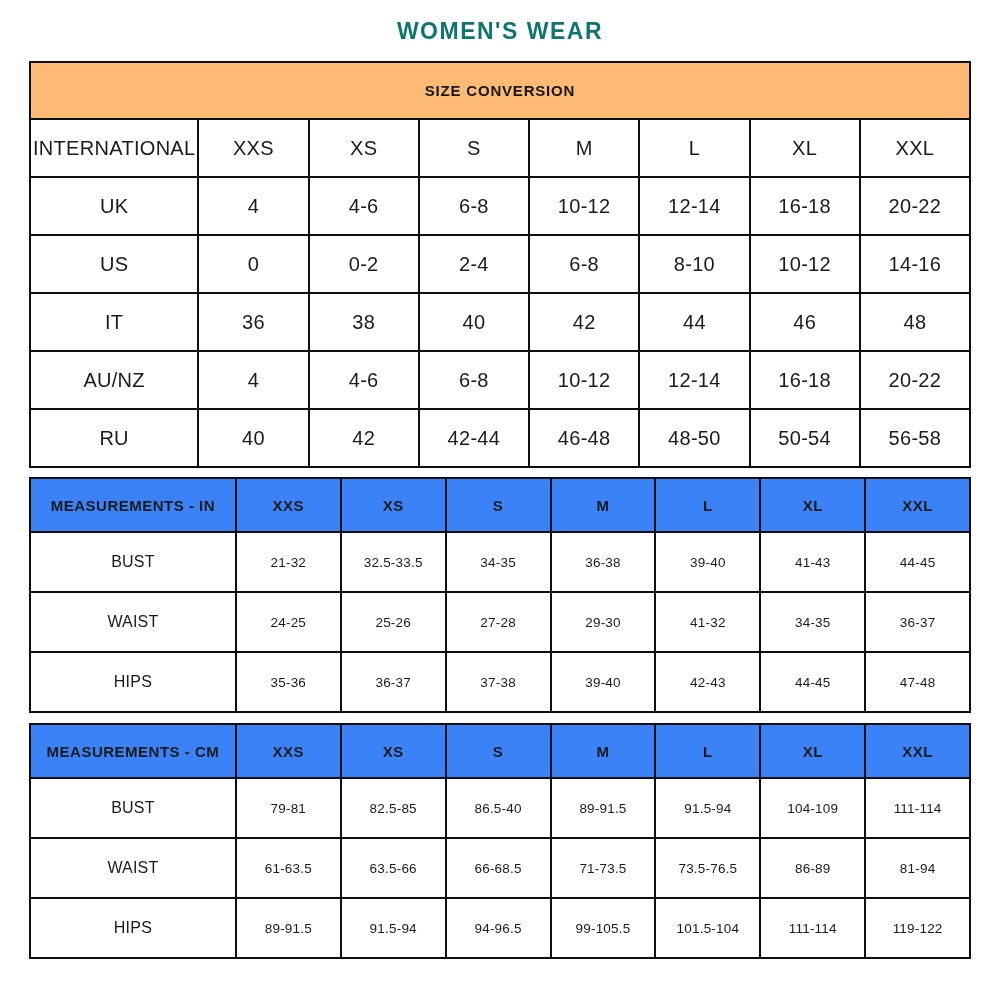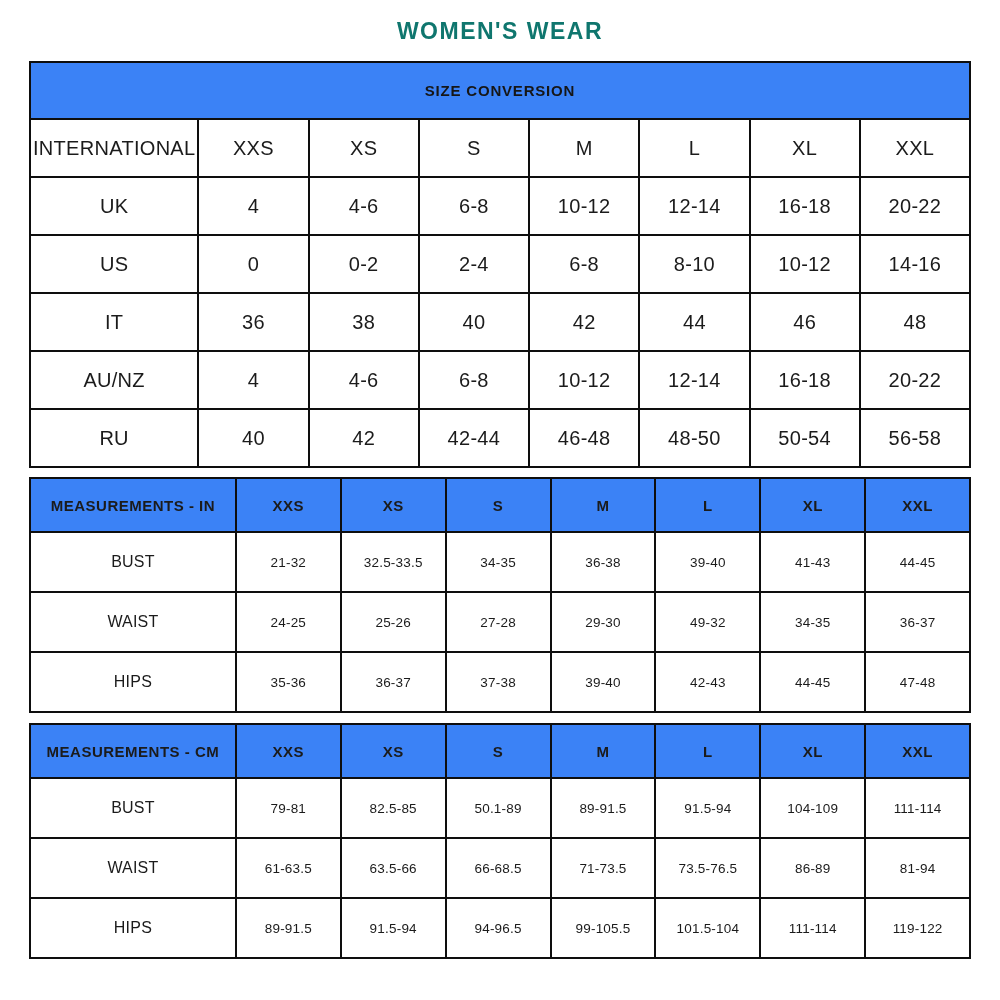--- a/index.html
+++ b/index.html
@@ -1,21 +1,21 @@
 <!DOCTYPE html>
 <html><head>
 <meta charset="utf-8">
 <style>
   html,body{margin:0;padding:0;background:#ffffff;}
   body{width:1000px;height:1000px;font-family:"Liberation Sans",sans-serif;color:#1b1b1b;}
   .page{padding:12px 29px 0 29px;box-sizing:border-box;}
   .title{text-align:center;font-size:23px;font-weight:700;letter-spacing:1.5px;margin:6px 0 16px 0;color:#0f766e;}
   table{border-collapse:collapse;width:100%;table-layout:fixed;}
   td,th{border:2px solid #0e0e0e;text-align:center;vertical-align:middle;padding:0 2px;overflow:hidden;}
-  .banner{background:#3b82f6;height:55px;font-size:15px;font-weight:700;letter-spacing:0.8px;color:#161616;}
+  .banner{background:#fdba74;height:55px;font-size:15px;font-weight:700;letter-spacing:0.8px;color:#161616;}
   .t1 td{height:56px;font-size:20px;font-weight:400;letter-spacing:0.3px;}
   .t23 .head td{background:#3b82f6;height:52px;font-size:15px;font-weight:700;letter-spacing:0.5px;}
   .t23 td{height:58px;font-size:13.5px;letter-spacing:0.2px;}
   .t23 td.rowlabel{font-size:16px;}
   .gap9{height:9px;}
   .gap10{height:10px;}
 </style>
 </head>
 <body>
 
@@ -133,21 +133,21 @@
       <td>39-40</td>
       <td>41-43</td>
       <td>44-45</td>
     </tr>
     <tr>
       <td class="rowlabel">WAIST</td>
       <td>24-25</td>
       <td>25-26</td>
       <td>27-28</td>
       <td>29-30</td>
-      <td>49-32</td>
+      <td>41-32</td>
       <td>34-35</td>
       <td>36-37</td>
     </tr>
     <tr>
       <td class="rowlabel">HIPS</td>
       <td>35-36</td>
       <td>36-37</td>
       <td>37-38</td>
       <td>39-40</td>
       <td>42-43</td>
@@ -178,21 +178,21 @@
       <td>S</td>
       <td>M</td>
       <td>L</td>
       <td>XL</td>
       <td>XXL</td>
     </tr>
     <tr>
       <td class="rowlabel">BUST</td>
       <td>79-81</td>
       <td>82.5-85</td>
-      <td>50.1-89</td>
+      <td>86.5-40</td>
       <td>89-91.5</td>
       <td>91.5-94</td>
       <td>104-109</td>
       <td>111-114</td>
     </tr>
     <tr>
       <td class="rowlabel">WAIST</td>
       <td>61-63.5</td>
       <td>63.5-66</td>
       <td>66-68.5</td>

